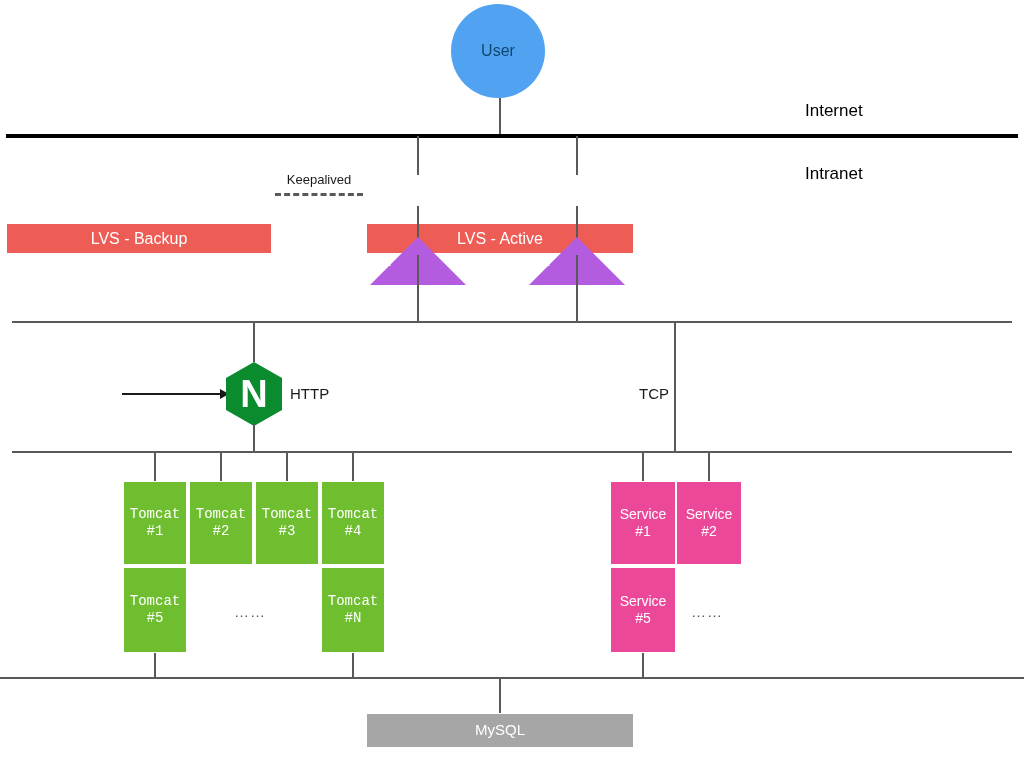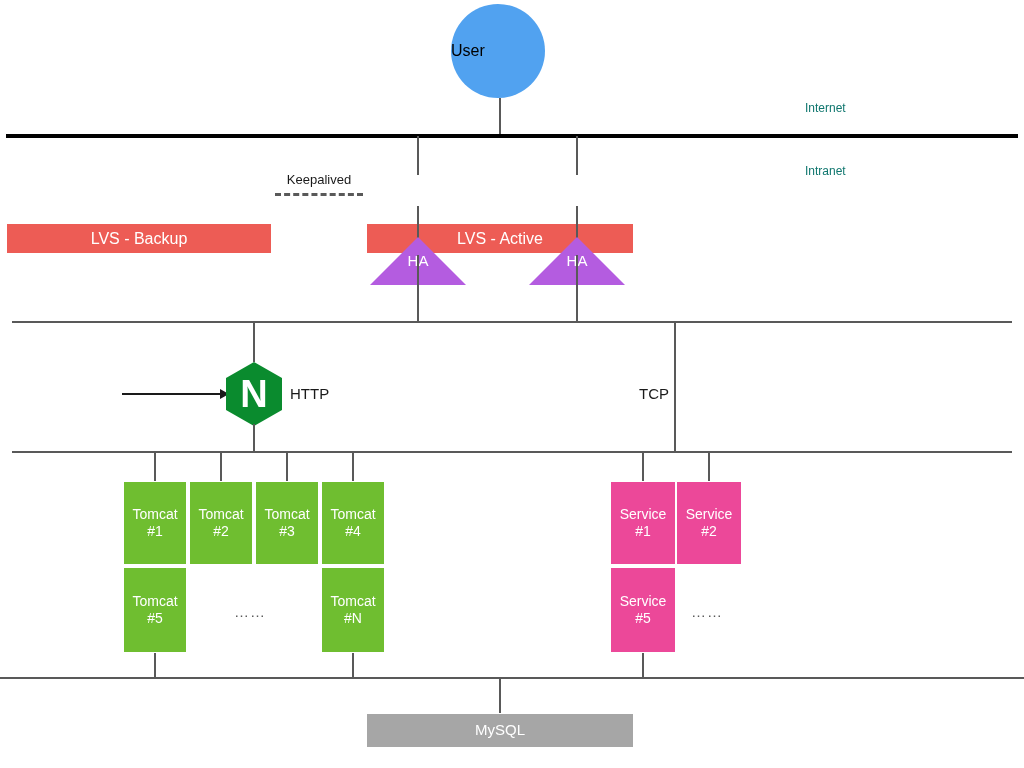--- a/index.html
+++ b/index.html
@@ -28,22 +28,22 @@
   }
   .thick-rule {
     position: absolute;
     background: #000000;
     height: 4px;
     left: 6px;
     right: 6px;
   }
   .zone-label {
     position: absolute;
-    font-size: 12px;
-    color: #0f766e;
+    font-size: 17px;
+    color: #000000;
     white-space: nowrap;
   }
   .node-box {
     position: absolute;
     box-sizing: border-box;
     display: flex;
     align-items: center;
     justify-content: center;
     text-align: center;
     color: #ffffff;
@@ -57,51 +57,52 @@
     font-size: 16px;
     margin-top: 48px;
   }
   .box-nginx-admin {
     background: #f2930d;
     font-size: 15px;
   }
   .box-tomcat {
     background: #6fbe30;
     font-size: 14px;
+    font-family: Liberation Mono, monospace;
   }
   .box-service {
     background: #ec4899;
     font-size: 14px;
   }
   .box-mysql {
     background: #a6a6a6;
     height: 35px;
     font-size: 15px;
   }
   .user-circle {
     position: absolute;
     border-radius: 50%;
     background: #51a2f0;
     display: flex;
     align-items: center;
-    color: #000000;
+    justify-content: center;
+    color: #0c4a6e;
     font-size: 16px;
   }
   .ha-tri {
     position: absolute;
     width: 96px;
     height: 48px;
   }
   .ha-tri svg { display: block; }
   .ha-label {
     position: absolute;
     color: #ffffff;
     font-size: 15px;
     width: 96px;
-    text-align: center;
   }
   .keepalived-label {
     position: absolute;
     font-size: 13px;
     color: #1a1a1a;
     text-align: center;
     white-space: nowrap;
   }
   .keepalived-dash {
     position: absolute;

